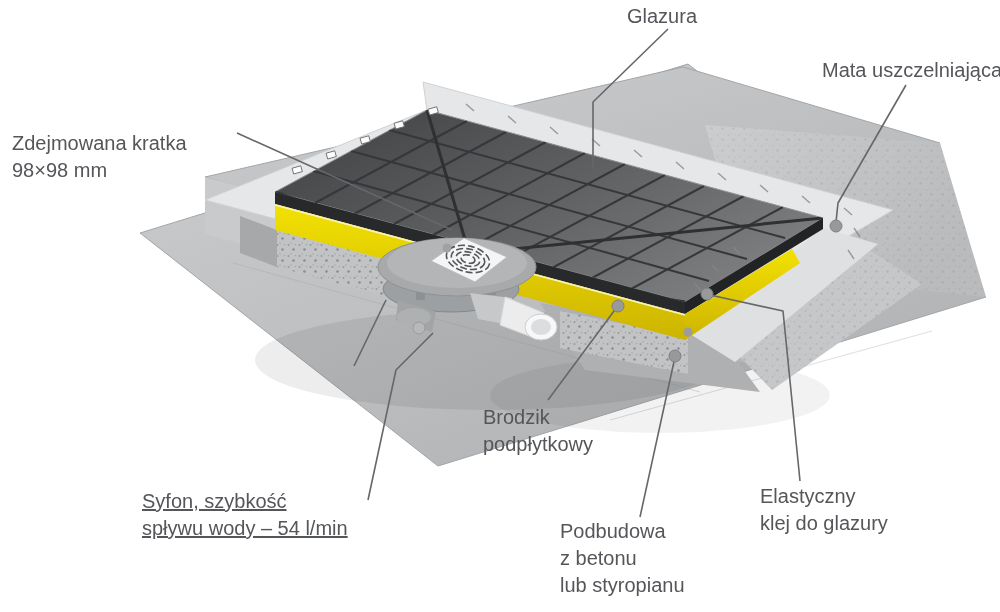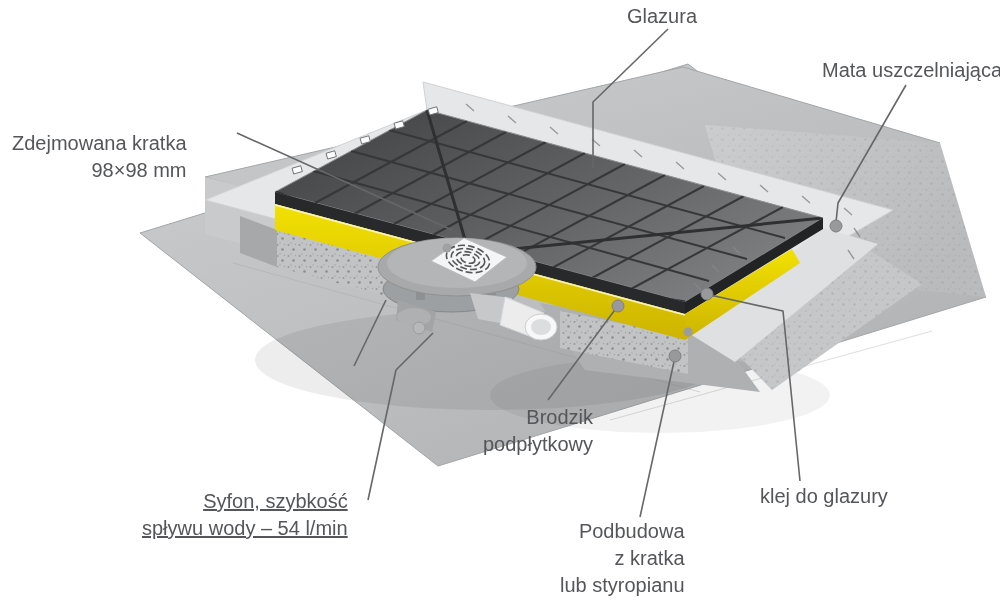--- a/index.html
+++ b/index.html
@@ -1,20 +1,20 @@
 <!DOCTYPE html>
 <html><head>
 <meta charset="utf-8">
 <style>
   html,body{margin:0;padding:0;background:#ffffff;}
   .stage{position:relative;width:1000px;height:612px;background:#ffffff;overflow:hidden;
          font-family:"Liberation Sans","DejaVu Sans",sans-serif;}
   .stage svg{position:absolute;left:0;top:0;}
   .lbl{position:absolute;color:#55565a;font-size:20px;line-height:27px;white-space:nowrap;}
-  .lbl span{display:block;text-align:right;}
+  .lbl span{display:block;}
 </style>
 </head>
 <body>
 
 <div class="stage">
 
 <svg width="1000" height="612" viewBox="0 0 1000 612">
   <defs>
     <linearGradient id="gSlab" x1="0" y1="0" x2="0.8" y2="1">
       <stop offset="0" stop-color="#cdced0"></stop>
@@ -213,20 +213,21 @@
 <div class="lbl" style="left:142px;top:488px;text-decoration:underline;">
   <span>Syfon, szybkość</span>
   <span>spływu wody – 54 l/min</span>
 </div>
 <div class="lbl" style="left:483px;top:404px;">
   <span>Brodzik</span>
   <span>podpłytkowy</span>
 </div>
 <div class="lbl" style="left:560px;top:518px;">
   <span>Podbudowa</span>
-  <span>z kratka</span>
+  <span>z betonu</span>
   <span>lub styropianu</span>
 </div>
 <div class="lbl" style="left:760px;top:483px;">
+  <span>Elastyczny</span>
   <span>klej do glazury</span>
 </div>
 
 </div>
 
 </body></html>

